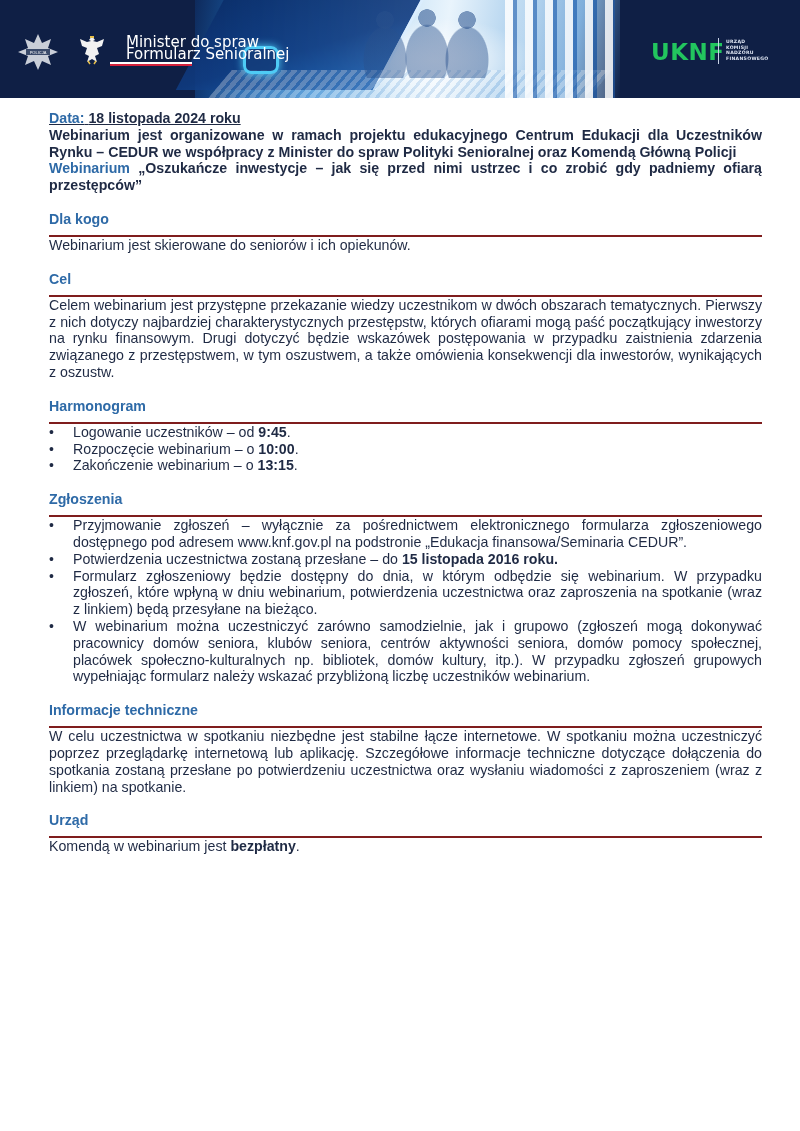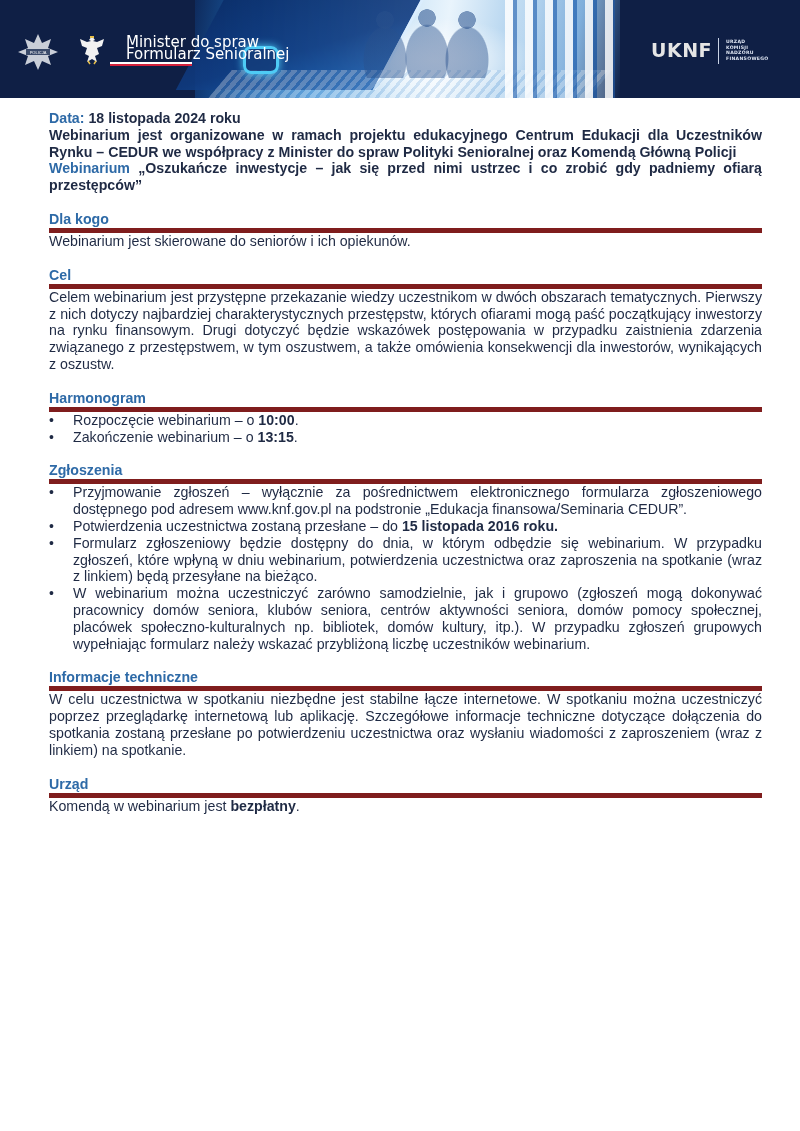--- a/index.html
+++ b/index.html
@@ -53,45 +53,45 @@
     .eagle-logo { position: absolute; left: 78px; top: 34px; width: 28px; height: 32px; }
     .minister-text {
       position: absolute; left: 110px; top: 36px; color: #ffffff;
       font-family: "DejaVu Sans", sans-serif; font-size: 15px; line-height: 12px; margin-left: 16px;
     }
     .minister-flag {
       position: absolute; left: 110px; top: 62px; width: 82px; height: 4px;
       background: linear-gradient(#ffffff 0 50%, #d4213d 50% 100%);
     }
     .uknf-logo {
-      position: absolute; left: 651px; top: 39px; color: #e5e5e5;
-      font-family: "DejaVu Sans", sans-serif; font-weight: bold; font-size: 19px; letter-spacing: 0.5px;
+      position: absolute; left: 651px; top: 39px; color: #22c55e;
+      font-family: "DejaVu Sans", sans-serif; font-weight: bold; font-size: 23px; letter-spacing: 0.5px;
     }
     .uknf-divider {
       position: absolute; left: 718px; top: 38px; width: 1px; height: 26px; background: #c9d3e6;
     }
     .uknf-sub {
       position: absolute; left: 726px; top: 39px; color: #dfe6f3;
       font-family: "DejaVu Sans", sans-serif; font-size: 4.6px; line-height: 5.6px; letter-spacing: 0.3px; font-weight: bold;
     }
 
     
     .content {
       position: absolute; left: 49px; top: 110px; width: 713px;
       font-size: 14.2px; line-height: 16.8px;
     }
     .blue { color: #2e6aa7; }
-    .meta-line { font-weight: bold; }
+    .meta-line { font-weight: bold; text-decoration: underline; }
     .intro { font-weight: bold; text-align: justify; }
     .webtitle { margin-top: 0; font-weight: bold; text-align: justify; }
 
     .section { margin-top: 17px; }
     .section-title {
       color: #2e6aa7; font-weight: bold;
-      border-bottom: 5px solid #7f1d1d; line-height: 16px; padding-bottom: 1px;
+      border-bottom: 2px solid #7f1d1d; line-height: 16px; padding-bottom: 8px;
     }
     .section-body { text-align: justify; }
 
     ul.bullets { list-style: none; }
     ul.bullets li {
       position: relative; padding-left: 24px; text-align: justify;
     }
     ul.bullets li::before {
       content: "•"; position: absolute; left: 0; top: 0; font-size: 14px;
     }
@@ -156,20 +156,21 @@
   </div>
 
   <div class="section">
     <div class="section-title">Cel</div>
     <div class="section-body">Celem webinarium jest przystępne przekazanie wiedzy uczestnikom w dwóch obszarach tematycznych. Pierwszy z nich dotyczy najbardziej charakterystycznych przestępstw, których ofiarami mogą paść początkujący inwestorzy na rynku finansowym. Drugi dotyczyć będzie wskazówek postępowania w przypadku zaistnienia zdarzenia związanego z przestępstwem, w tym oszustwem, a także omówienia konsekwencji dla inwestorów, wynikających z oszustw.</div>
   </div>
 
   <div class="section">
     <div class="section-title">Harmonogram</div>
     <ul class="bullets">
+      <li><span>Logowanie uczestników – od </span><b>9:45</b><span>.</span></li>
       <li><span>Rozpoczęcie webinarium – o </span><b>10:00</b><span>.</span></li>
       <li><span>Zakończenie webinarium – o </span><b>13:15</b><span>.</span></li>
     </ul>
   </div>
 
   <div class="section">
     <div class="section-title">Zgłoszenia</div>
     <ul class="bullets">
       <li><span>Przyjmowanie zgłoszeń – wyłącznie za pośrednictwem elektronicznego formularza zgłoszeniowego dostępnego pod adresem www.knf.gov.pl na podstronie „Edukacja finansowa/Seminaria CEDUR”.</span></li>
       <li><span>Potwierdzenia uczestnictwa zostaną przesłane – do </span><b>15 listopada 2016 roku.</b></li>

